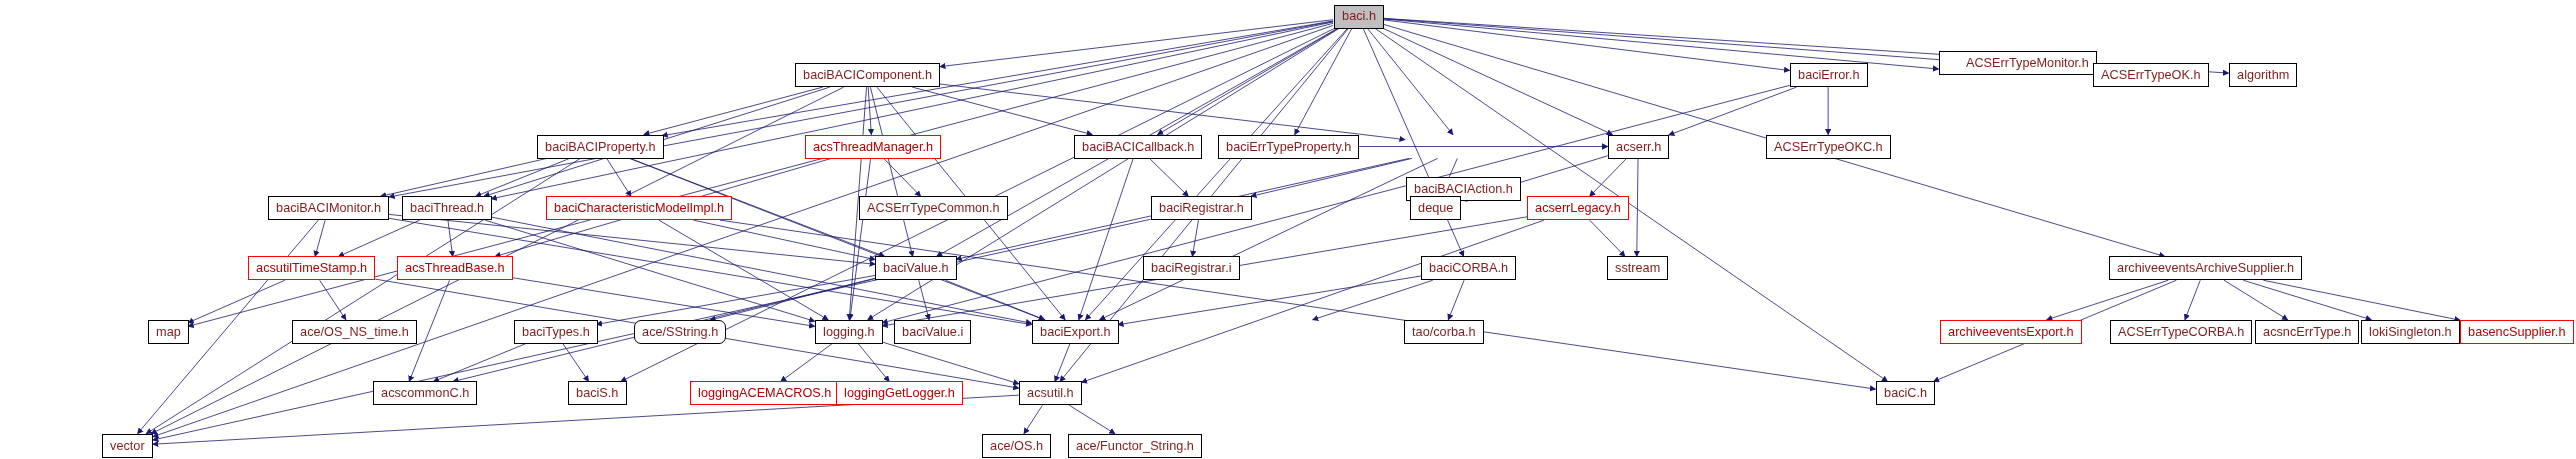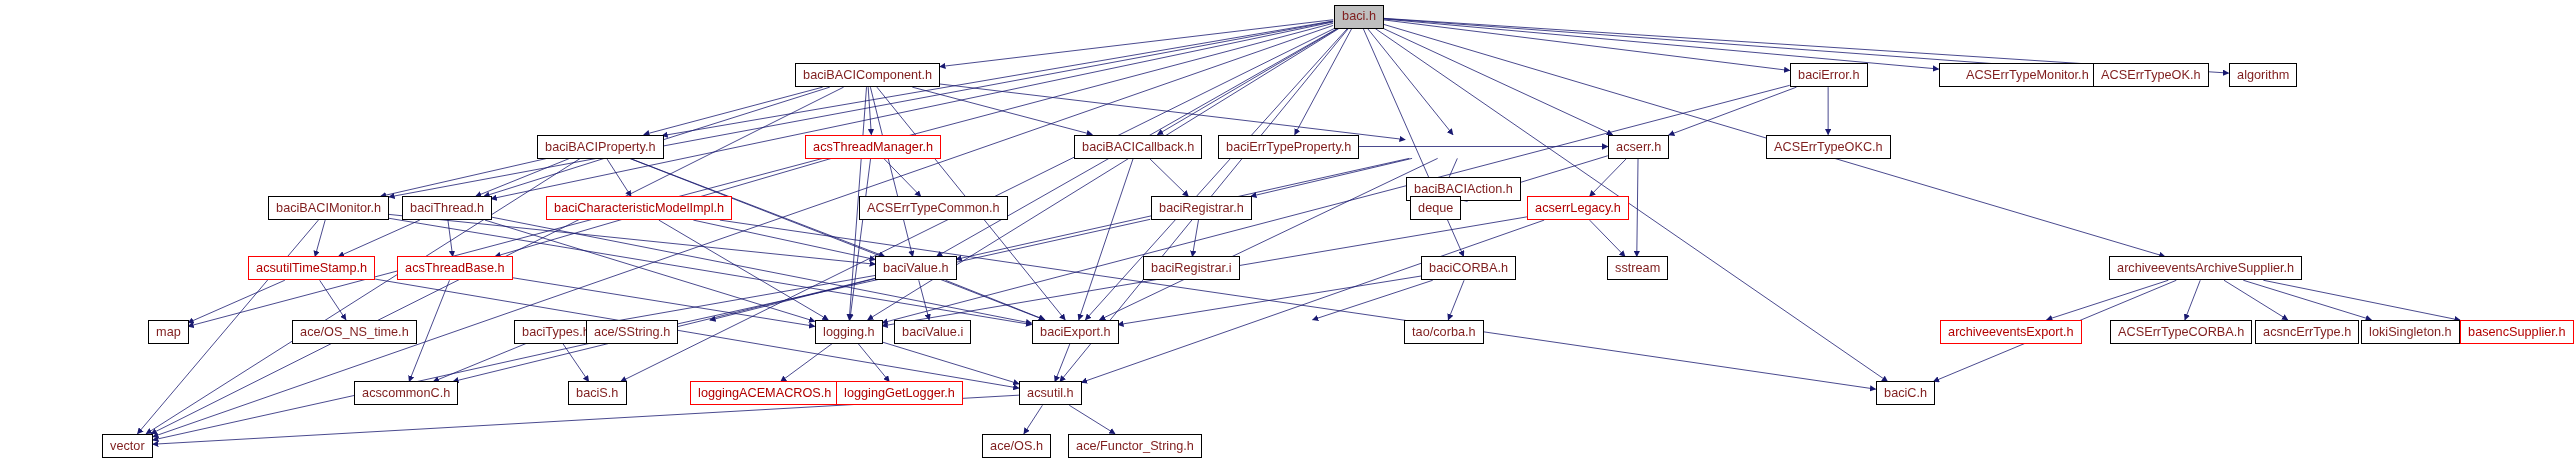--- a/index.html
+++ b/index.html
@@ -151,21 +151,21 @@
       <line x1="2739.9" y1="354.0" x2="2586.1" y2="404.0" class="edge" marker-end="url(#arrowhead)"></line>
       <line x1="2780.2" y1="354.0" x2="2760.8" y2="404.0" class="edge" marker-end="url(#arrowhead)"></line>
       <line x1="2810.2" y1="354.0" x2="2890.8" y2="404.0" class="edge" marker-end="url(#arrowhead)"></line>
       <line x1="2834.6" y1="354.0" x2="2996.4" y2="404.0" class="edge" marker-end="url(#arrowhead)"></line>
       <line x1="2859.9" y1="354.0" x2="3108.5" y2="404.5" class="edge" marker-end="url(#arrowhead)"></line>
       <line x1="2750.0" y1="354.0" x2="2443.0" y2="482.0" class="edge" marker-end="url(#arrowhead)"></line>
     </svg>
 <div class="node root" style="top: 4.7px; left: 1334px;">baci.h</div>
     <div class="node plain" style="top: 63px; left: 795px;">baciBACIComponent.h</div>
     <div class="node plain" style="top: 63px; left: 1790px;">baciError.h</div>
-    <div class="node plain" style="top: 63px; left: 1939px; padding-left: 26px;">ACSErrTypeMonitor.h</div>
+    <div class="node plain" style="top: 51px; left: 1939px; padding-left: 26px;">ACSErrTypeMonitor.h</div>
     <div class="node plain" style="top: 63px; left: 2093px;">ACSErrTypeOK.h</div>
     <div class="node plain" style="top: 63px; left: 2229px;">algorithm</div>
     <div class="node plain" style="top: 135px; left: 537px;">baciBACIProperty.h</div>
     <div class="node truncated" style="top: 135px; left: 805px;">acsThreadManager.h</div>
     <div class="node plain" style="top: 135px; left: 1074px;">baciBACICallback.h</div>
     <div class="node plain" style="top: 135px; left: 1218px;">baciErrTypeProperty.h</div>
     <div class="node plain" style="top: 135px; left: 1406px; margin-top: 42px;">baciBACIAction.h</div>
     <div class="node plain" style="top: 135px; left: 1608px;">acserr.h</div>
     <div class="node plain" style="top: 135px; left: 1766px;">ACSErrTypeOKC.h</div>
     <div class="node plain" style="top: 196px; left: 268px;">baciBACIMonitor.h</div>
@@ -178,31 +178,31 @@
     <div class="node truncated" style="top: 256px; left: 248px;">acsutilTimeStamp.h</div>
     <div class="node truncated" style="top: 256px; left: 397px;">acsThreadBase.h</div>
     <div class="node plain" style="top: 256px; left: 875px;">baciValue.h</div>
     <div class="node plain" style="top: 256px; left: 1143px;">baciRegistrar.i</div>
     <div class="node plain" style="top: 256px; left: 1421px;">baciCORBA.h</div>
     <div class="node plain" style="top: 256px; left: 1607px;">sstream</div>
     <div class="node plain" style="top: 256px; left: 2109px;">archiveeventsArchiveSupplier.h</div>
     <div class="node plain" style="top: 320px; left: 148px;">map</div>
     <div class="node plain" style="top: 320px; left: 292px;">ace/OS_NS_time.h</div>
     <div class="node plain" style="top: 320px; left: 514px;">baciTypes.h</div>
-    <div class="node plain" style="top: 320px; left: 586px;">ace/SString.h</div>
+    <div class="node plain" style="top: 320px; left: 634px; border-radius: 7px;">ace/SString.h</div>
     <div class="node plain" style="top: 320px; left: 815px;">logging.h</div>
     <div class="node plain" style="top: 320px; left: 894px;">baciValue.i</div>
     <div class="node plain" style="top: 320px; left: 1032px;">baciExport.h</div>
     <div class="node plain" style="top: 320px; left: 1404px;">tao/corba.h</div>
     <div class="node truncated" style="top: 320px; left: 1940px;">archiveeventsExport.h</div>
     <div class="node plain" style="top: 320px; left: 2110px;">ACSErrTypeCORBA.h</div>
     <div class="node plain" style="top: 320px; left: 2255px;">acsncErrType.h</div>
     <div class="node plain" style="top: 320px; left: 2361px;">lokiSingleton.h</div>
     <div class="node truncated" style="top: 320px; left: 2460px;">basencSupplier.h</div>
-    <div class="node plain" style="top: 381px; left: 354px;">acscommonC.h</div>
+    <div class="node plain" style="top: 381px; left: 373px;">acscommonC.h</div>
     <div class="node plain" style="top: 381px; left: 568px;">baciS.h</div>
     <div class="node truncated" style="top: 381px; left: 690px;">loggingACEMACROS.h</div>
     <div class="node truncated" style="top: 381px; left: 836px;">loggingGetLogger.h</div>
     <div class="node plain" style="top: 381px; left: 1019px;">acsutil.h</div>
     <div class="node plain" style="top: 381px; left: 1876px;">baciC.h</div>
     <div class="node plain" style="top: 434px; left: 102px;">vector</div>
     <div class="node plain" style="top: 434px; left: 982px;">ace/OS.h</div>
     <div class="node plain" style="top: 434px; left: 1068px;">ace/Functor_String.h</div>
   </div>
 

